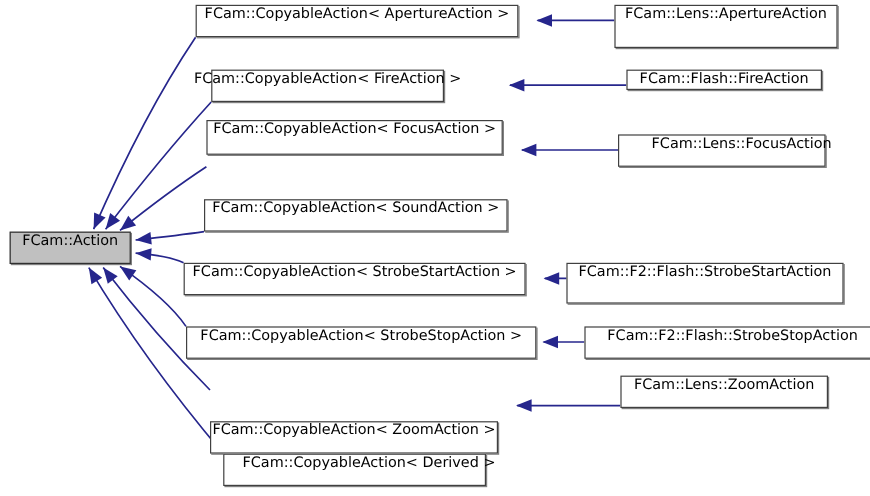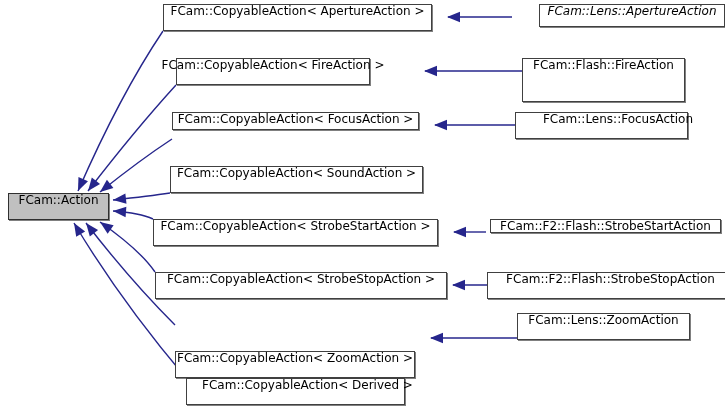--- a/index.html
+++ b/index.html
@@ -86,48 +86,48 @@
     <span class="node-label">FCam::Action</span>
   </div>
 
   <div id="node-host">
       <div class="node" id="node-m1" style="left: 163px; top: 4px; width: 269px; height: 27px;">
         <span class="node-label">FCam::CopyableAction&lt; ApertureAction &gt;</span>
       </div>
       <div class="node" id="node-m2" style="left: 176px; top: 58px; width: 194px; height: 27px;">
         <span class="node-label">FCam::CopyableAction&lt; FireAction &gt;</span>
       </div>
-      <div class="node" id="node-m3" style="left: 172px; top: 112px; width: 247px; height: 18px;">
+      <div class="node" id="node-m3" style="left: 172px; top: 100px; width: 247px; height: 29px;">
         <span class="node-label">FCam::CopyableAction&lt; FocusAction &gt;</span>
       </div>
       <div class="node" id="node-m4" style="left: 170px; top: 166px; width: 253px; height: 27px;">
         <span class="node-label">FCam::CopyableAction&lt; SoundAction &gt;</span>
       </div>
       <div class="node" id="node-m5" style="left: 153px; top: 219px; width: 285px; height: 27px;">
         <span class="node-label">FCam::CopyableAction&lt; StrobeStartAction &gt;</span>
       </div>
       <div class="node" id="node-m6" style="left: 155px; top: 272px; width: 292px; height: 27px;">
         <span class="node-label">FCam::CopyableAction&lt; StrobeStopAction &gt;</span>
       </div>
       <div class="node" id="node-m7" style="left: 175px; top: 325px; width: 240px; height: 27px; margin-top: 26px;">
         <span class="node-label">FCam::CopyableAction&lt; ZoomAction &gt;</span>
       </div>
       <div class="node" id="node-m8" style="left: 186px; top: 378px; width: 219px; height: 27px; padding-left: 24px;">
         <span class="node-label">FCam::CopyableAction&lt; Derived &gt;</span>
       </div>
-      <div class="node" id="node-l1" style="left: 539px; top: 4px; width: 186px; height: 23px; font-style: italic;">
+      <div class="node" id="node-l1" style="left: 512px; top: 4px; width: 186px; height: 36px;">
         <span class="node-label">FCam::Lens::ApertureAction</span>
       </div>
-      <div class="node" id="node-l2" style="left: 522px; top: 58px; width: 163px; height: 44px;">
+      <div class="node" id="node-l2" style="left: 522px; top: 58px; width: 163px; height: 17px;">
         <span class="node-label">FCam::Flash::FireAction</span>
       </div>
       <div class="node" id="node-l3" style="left: 515px; top: 112px; width: 173px; height: 27px; padding-left: 33px;">
         <span class="node-label">FCam::Lens::FocusAction</span>
       </div>
-      <div class="node" id="node-l5" style="left: 490px; top: 219px; width: 231px; height: 14px;">
+      <div class="node" id="node-l5" style="left: 472px; top: 219px; width: 231px; height: 34px;">
         <span class="node-label">FCam::F2::Flash::StrobeStartAction</span>
       </div>
       <div class="node" id="node-l6" style="left: 487px; top: 272px; width: 247px; height: 27px;">
         <span class="node-label">FCam::F2::Flash::StrobeStopAction</span>
       </div>
       <div class="node" id="node-l7" style="left: 517px; top: 313px; width: 173px; height: 27px;">
         <span class="node-label">FCam::Lens::ZoomAction</span>
       </div>
     </div>
 

